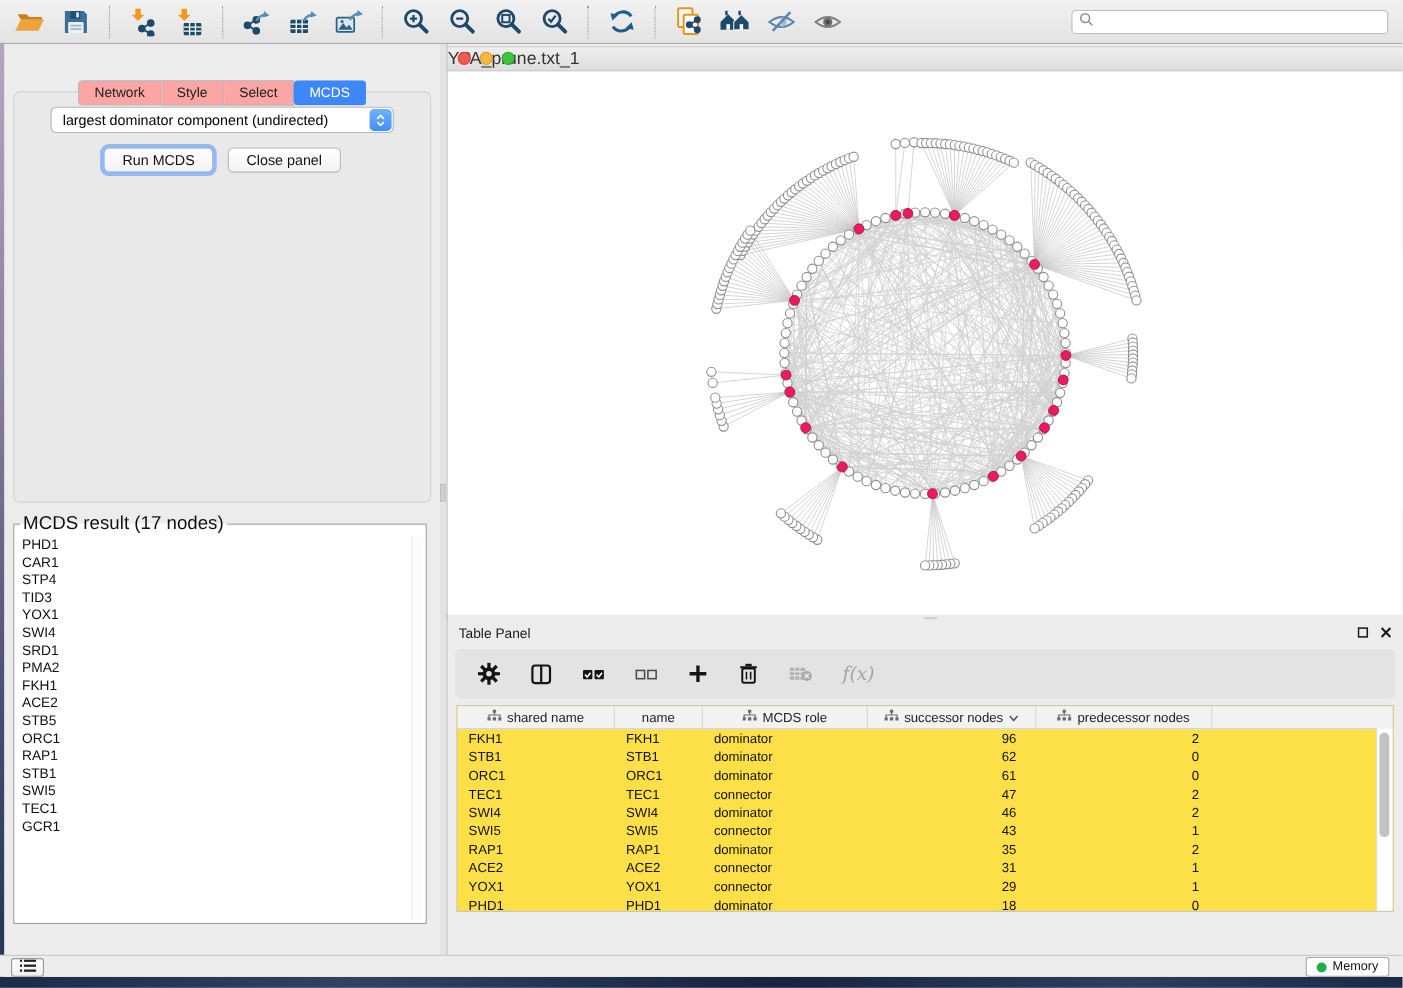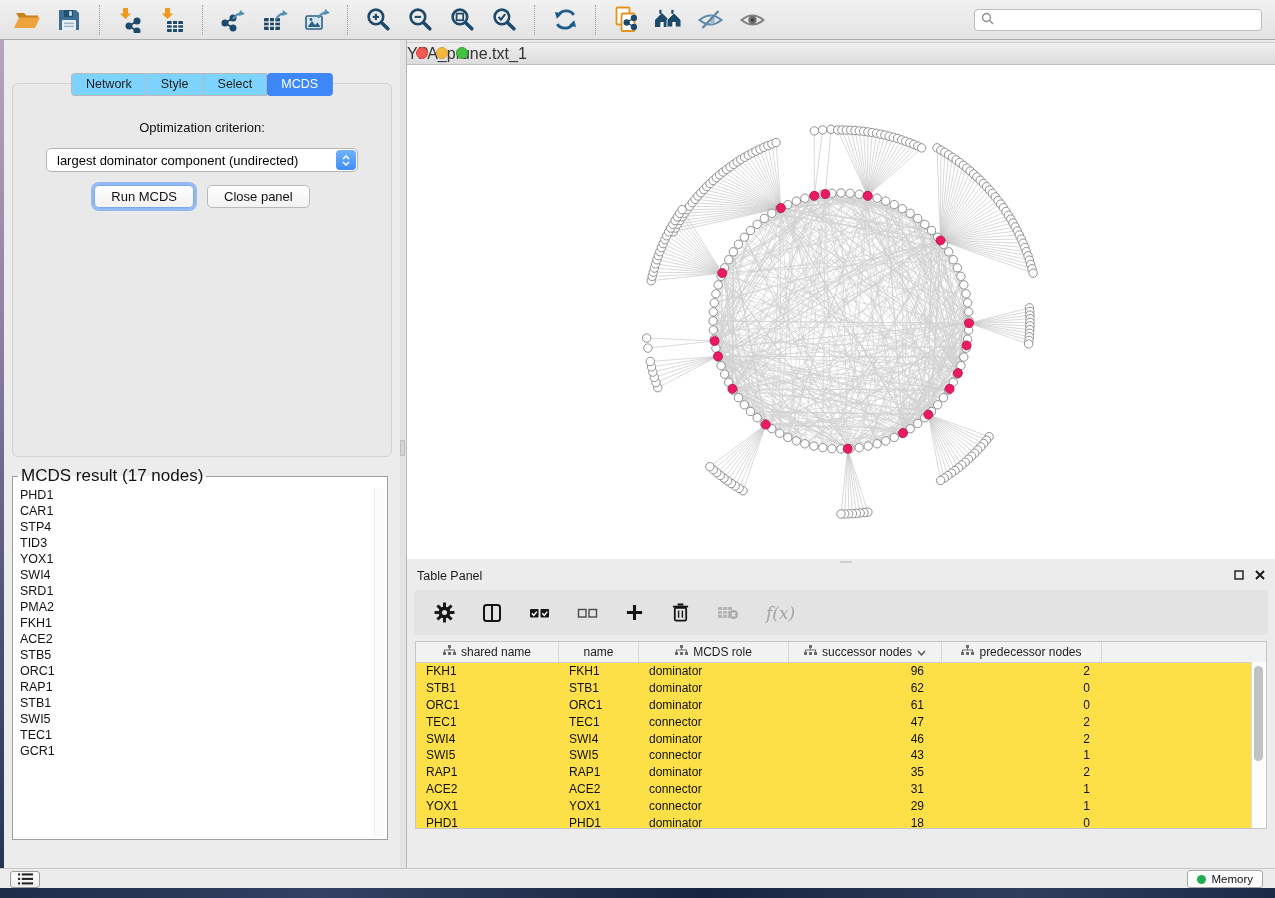--- a/index.html
+++ b/index.html
@@ -17,21 +17,21 @@
   
   #wall-left{left:0;top:40px;width:4px;height:848px;background:linear-gradient(#b7a4bf,#8d7fa0 35%,#4a4f74 70%,#233350);}
   #wall-bottom{left:0;top:888px;width:1275px;height:10px;
     background:linear-gradient(90deg,#1c2b48,#334263 25%,#16243f 55%,#2e3d5c 80%,#1b2a47);}
   
   .panel-header{height:26px;display:flex;align-items:center;padding:0 10px;font-size:12.5px;color:#1a1a1a;}
   .win-btns{margin-left:auto;display:flex;gap:11px;align-items:center;}
   
   #control-panel{left:4px;top:40px;width:396px;height:828px;background:#ececec;}
   #cp-tabs{position:absolute;top:33px;left:50%;transform:translateX(-50%);display:flex;z-index:3;}
-  .seg{height:21px;line-height:21px;padding:0 14px;font-size:12.5px;background:#7dd3fc;color:#222;
+  .seg{height:21px;line-height:21px;padding:0 14px;font-size:12.5px;background:#fca5a5;color:#222;
     border:1px solid #b9b9b9;border-left:none;white-space:nowrap;}
   .seg:first-child{border-left:1px solid #b9b9b9;border-radius:4px 0 0 4px;}
   .seg:last-child{border-radius:0 4px 4px 0;}
   .seg.active{background:#3d87f8;color:#fff;border-color:#3d87f8;border-radius:4px;}
   #cp-content{position:absolute;top:43px;left:8px;width:378px;height:372px;background:#e9e9e9;
     border:1px solid #d2d2d2;border-radius:6px;}
   #opt-label{margin-top:36px;text-align:center;font-size:13px;color:#111;}
   #criterion-dd{margin:13px auto 0;width:312px;height:24px;background:#fff;border:1px solid #b6b6b6;
     border-radius:5px;position:relative;display:flex;align-items:center;padding-left:10px;font-size:13px;box-sizing:border-box;}
   #dd-spinner{position:absolute;right:1px;top:1px;bottom:1px;width:20px;border-radius:4px;
@@ -271,21 +271,20 @@
 <div id="wall-bottom" class="abs"></div>
 
 <div id="control-panel" class="abs">
   <div id="cp-tabs">
       <div class="seg">Network</div>
       <div class="seg">Style</div>
       <div class="seg">Select</div>
       <div class="seg active">MCDS</div>
     </div>
   <div id="cp-content">
-    <div id="opt-label">Optimization criterion:</div>
     <div id="criterion-dd">
       <span>largest dominator component (undirected)</span>
       <span id="dd-spinner">
         <svg width="8" height="5">
             <path d="M1 4 L4 1 L7 4" fill="none" stroke="#fff" stroke-width="1.5"></path>
           </svg>
         <svg width="8" height="5">
             <path d="M1 1 L4 4 L7 1" fill="none" stroke="#fff" stroke-width="1.5"></path>
           </svg>
       </span>

